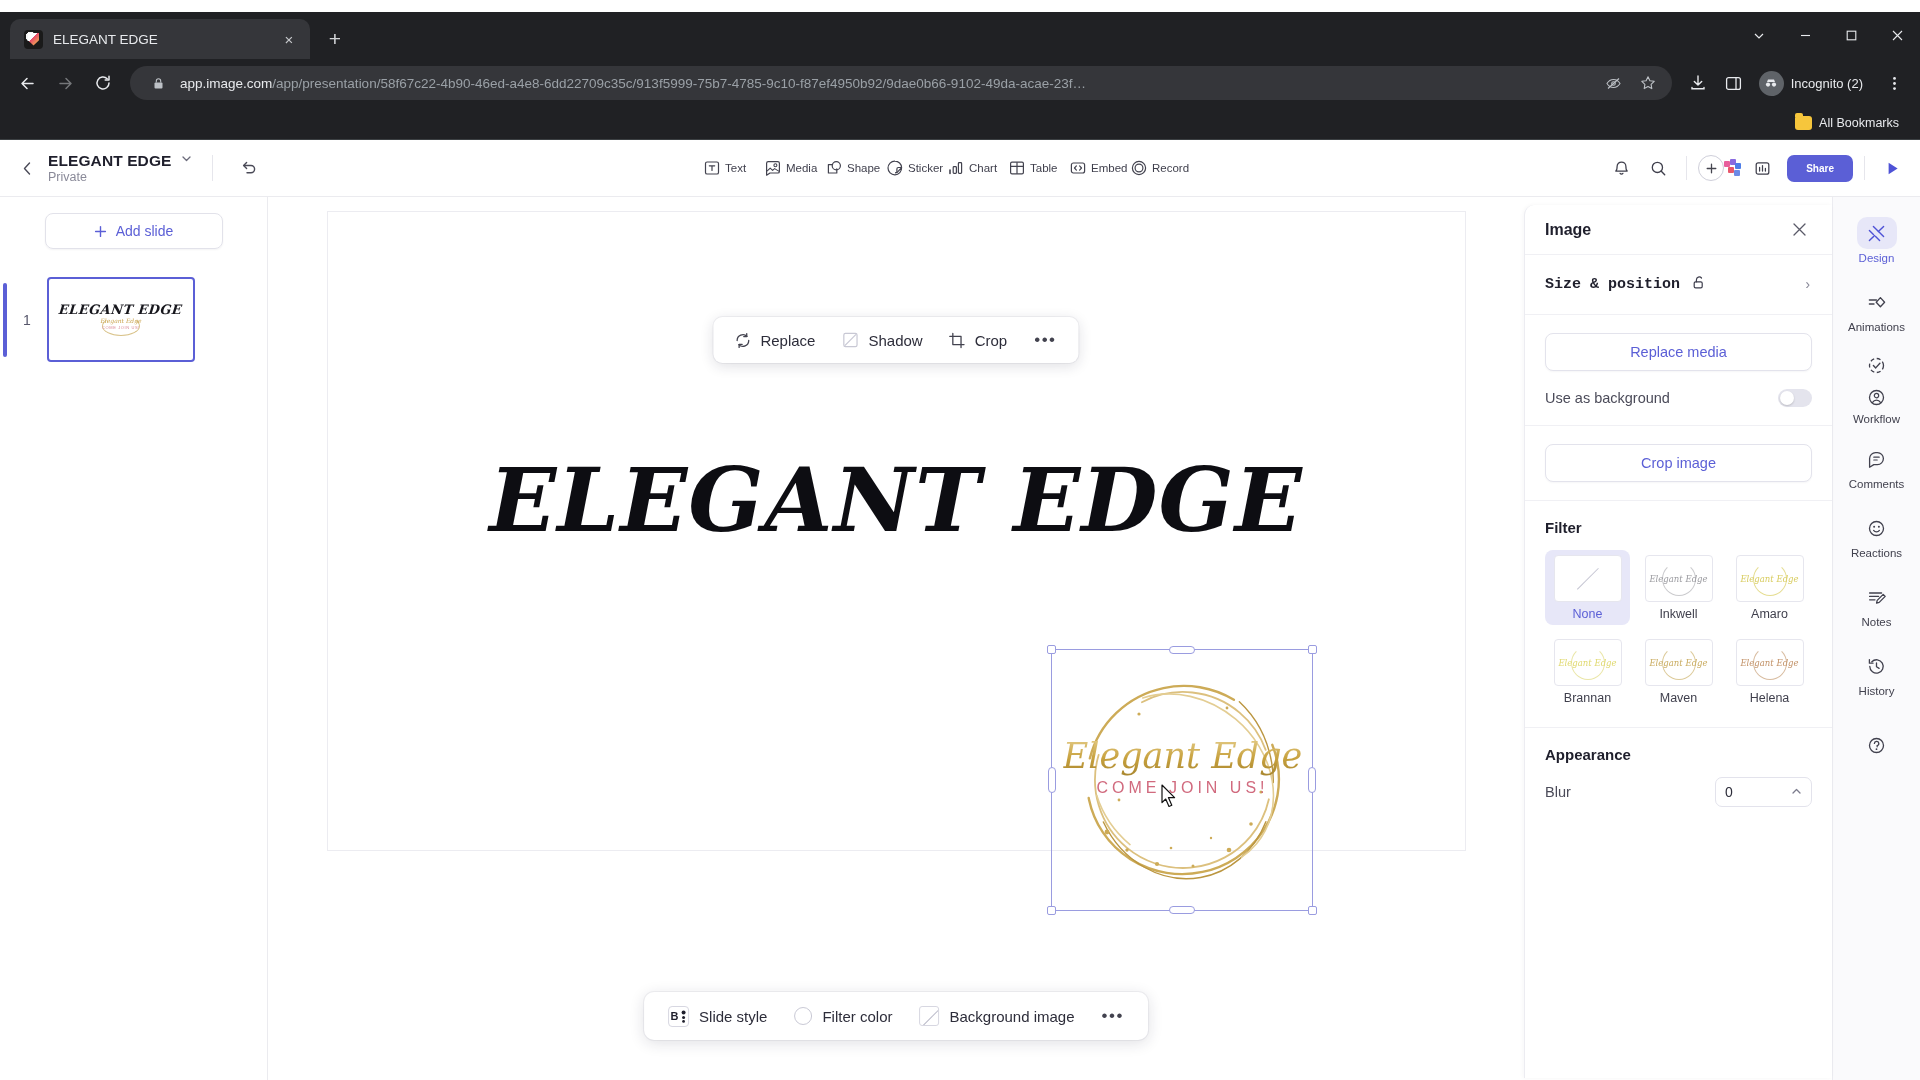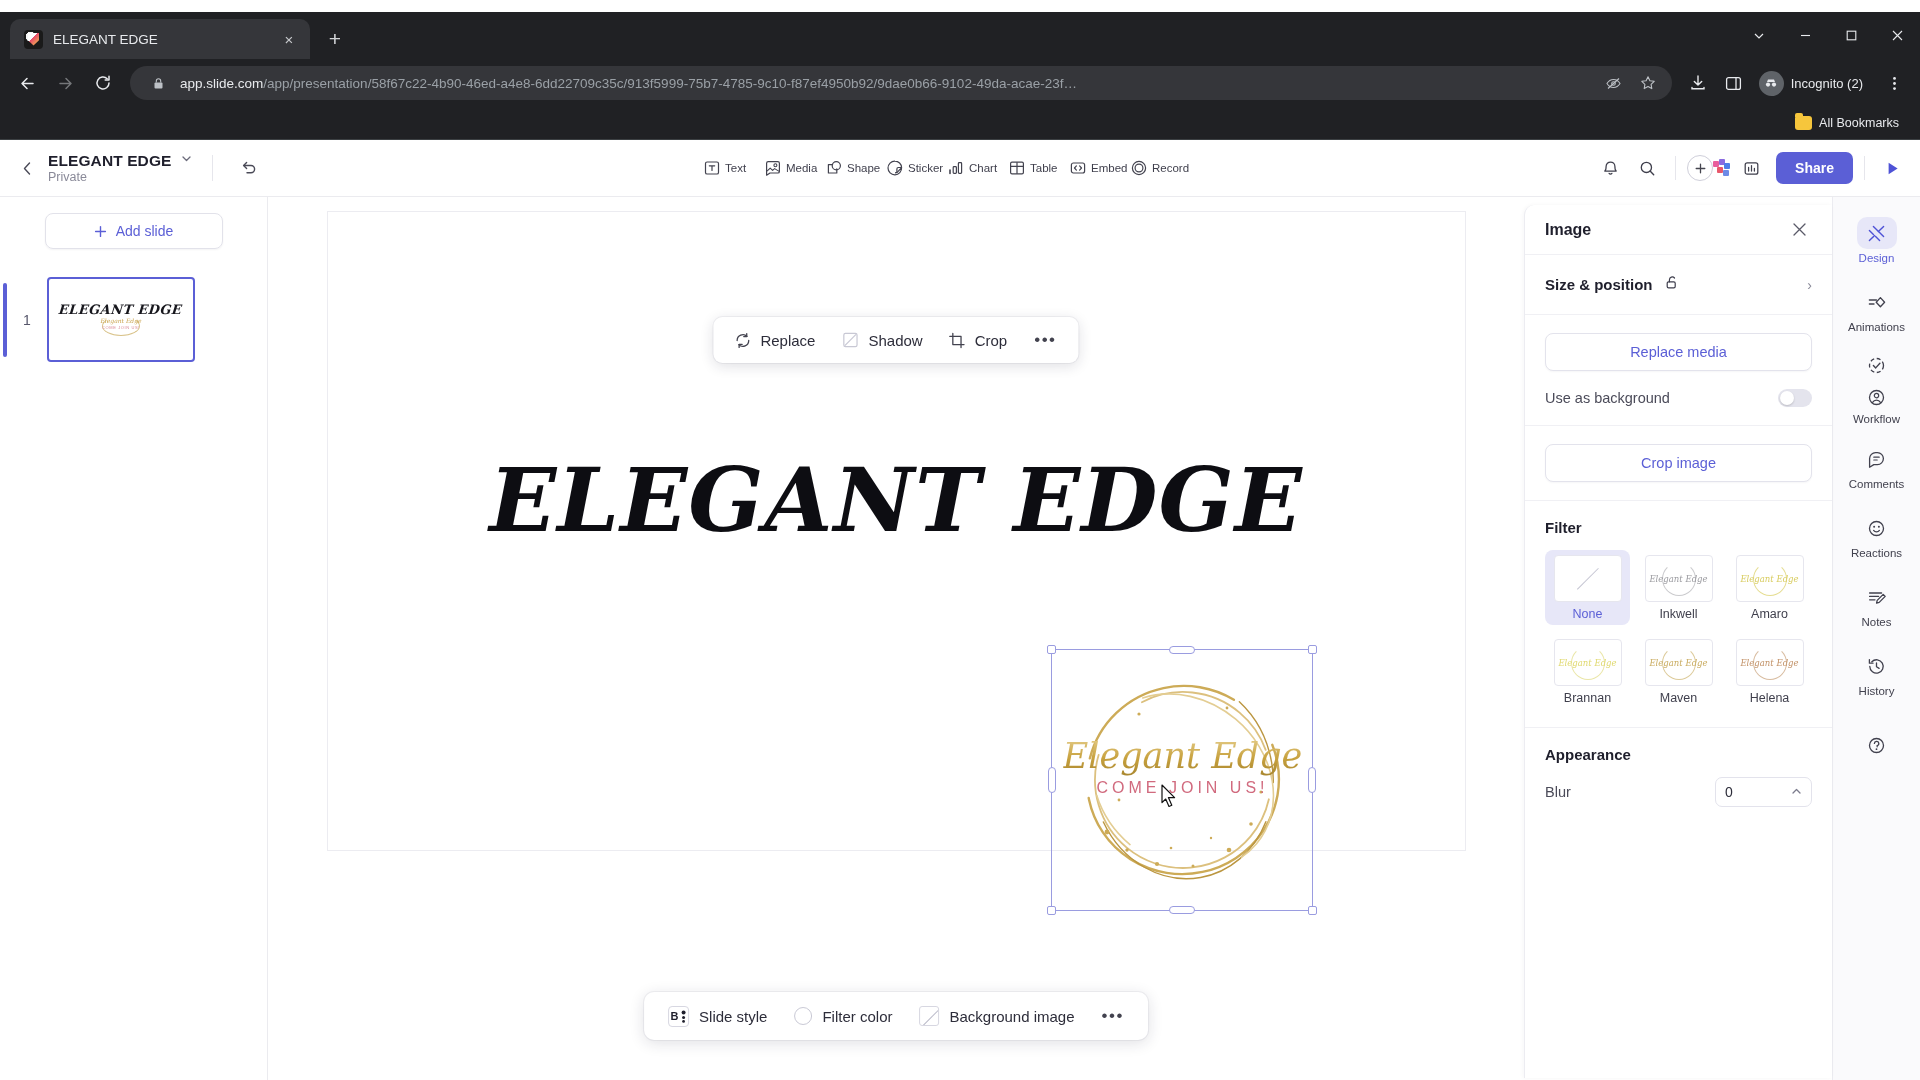--- a/index.html
+++ b/index.html
@@ -84,21 +84,21 @@
   .tool-ico { height: 24px; display: flex; align-items: center; justify-content: center; color: #43434f; }
   .tool-lbl { font-size: 11.5px; color: #3f3f4c; }
 
   .hdr-right { display: flex; align-items: center; gap: 4px; width: 330px; justify-content: flex-end; flex: none; }
   .hr-ico { width: 33px; height: 33px; display: flex; align-items: center; justify-content: center; color: #3f3f4c; border-radius: 6px; }
   .hr-div { width: 1px; height: 24px; background: #e6e6ec; margin: 0 7px; }
   .add-circle { width: 26px; height: 26px; border-radius: 50%; border: 1.3px solid #cfcfda;
     display: flex; align-items: center; justify-content: center; color: #45454f; font-size: 15px; }
   .conf-dots { width: 18px; height: 18px; margin-left: -4px; position: relative; }
   .cd { position: absolute; width: 6px; height: 6px; border-radius: 1px; }
-  .share-btn { background: #5b5fd6; color: #fff; font-size: 14px; font-weight: 600;
+  .share-btn { background: #5b5fd6; color: #fff; font-size: 10px; font-weight: 600;
     padding: 8px 19px; border-radius: 7px; margin-left: 4px; }
   .play-btn { width: 32px; height: 32px; display: flex; align-items: center; justify-content: center; color: #4e52d6; }
 
   .body-row { flex: 1; display: flex; min-height: 0; background: #fff; }
 
   
   .slides-panel { width: 268px; flex: none; border-right: 1px solid #ebebef;
     display: flex; flex-direction: column; padding: 16px 0 0 0; background: #fff; }
   .add-slide {
     margin: 0 auto; width: 178px; height: 36px; border: 1px solid #e2e2ea; border-radius: 8px;
@@ -182,21 +182,21 @@
 
   
   .props-panel { width: 308px; flex: none; background: #fff; border-left: 1px solid #ececf1;
     border-radius: 10px 0 0 0; box-shadow: -1px 0 4px rgba(20,20,50,.04);
     margin: 8px 0 14px 0; display: flex; flex-direction: column; overflow: hidden; position: relative; }
   .pp-head { height: 50px; display: flex; align-items: center; justify-content: space-between;
     padding: 0 20px; border-bottom: 1px solid #f0f0f4; flex: none; }
   .pp-title { font-size: 16px; font-weight: 600; color: #1f1f2c; }
   .pp-close { width: 26px; height: 26px; display: flex; align-items: center; justify-content: center; color: #5a5a68; }
   .pp-row { height: 60px; display: flex; align-items: center; justify-content: space-between;
-    padding: 0 20px; border-bottom: 1px solid #f0f0f4; flex: none; }
+    padding: 0 20px; border-bottom: 1px solid #f0f0f4; flex: none; font-family: Liberation Mono, monospace; }
   .pp-row-left { display: flex; align-items: center; gap: 11px; }
   .pp-lbl-strong { font-size: 15px; font-weight: 600; color: #1f1f2c; }
   .pp-chev { color: #8a8a99; font-size: 14px; }
   .pp-section { padding: 18px 20px; border-bottom: 1px solid #f0f0f4; flex: none; }
   .pp-btn { width: 100%; height: 38px; border: 1px solid #e3e3ec; border-radius: 8px;
     display: flex; align-items: center; justify-content: center;
     color: #5b5fd6; font-size: 14.5px; background: #fff; box-shadow: 0 1px 2px rgba(20,20,45,.04); }
   .pp-toggle-row { display: flex; align-items: center; justify-content: space-between; margin-top: 18px; }
   .pp-lbl { font-size: 14.5px; color: #4b4b59; }
   .toggle { width: 34px; height: 18px; border-radius: 9px; background: #e4e4ed; position: relative; }
@@ -290,21 +290,21 @@
           </svg>
       </div>
 
       <div class="omnibox">
         <div class="omni-ico">
           <svg width="13" height="13" viewBox="0 0 13 13">
               <rect x="2.5" y="5.5" width="8" height="6" rx="1" fill="currentColor"></rect>
               <path d="M4.3 5.5V4a2.2 2.2 0 0 1 4.4 0v1.5" stroke="currentColor" stroke-width="1.1" fill="none"></path>
             </svg>
         </div>
-        <div class="omni-url"><b>app.slide.com</b><span>/app/presentation/58f67c22-4b90-46ed-a4e8-6dd22709c35c/913f5999-75b7-4785-9c10-f87ef4950b92/9dae0b66-9102-49da-acae-23f…</span></div>
+        <div class="omni-url"><b>app.image.com</b><span>/app/presentation/58f67c22-4b90-46ed-a4e8-6dd22709c35c/913f5999-75b7-4785-9c10-f87ef4950b92/9dae0b66-9102-49da-acae-23f…</span></div>
         <div class="omni-ico">
           <svg width="17" height="17" viewBox="0 0 17 17">
               <path d="M2 8.5s2.4-4 6.5-4 6.5 4 6.5 4-2.4 4-6.5 4-6.5-4-6.5-4z" stroke="currentColor" stroke-width="1.1" fill="none"></path>
               <circle cx="8.5" cy="8.5" r="1.8" stroke="currentColor" stroke-width="1.1" fill="none"></circle>
               <path d="M3 13.5L14 3.5" stroke="currentColor" stroke-width="1.2"></path>
             </svg>
         </div>
         <div class="omni-ico">
           <svg width="16" height="16" viewBox="0 0 16 16">
               <path d="M8 1.8l1.9 3.9 4.3.6-3.1 3 .7 4.3L8 11.6 4.2 13.6l.7-4.3-3.1-3 4.3-.6z" stroke="currentColor" stroke-width="1.1" fill="none" stroke-linejoin="round"></path>

